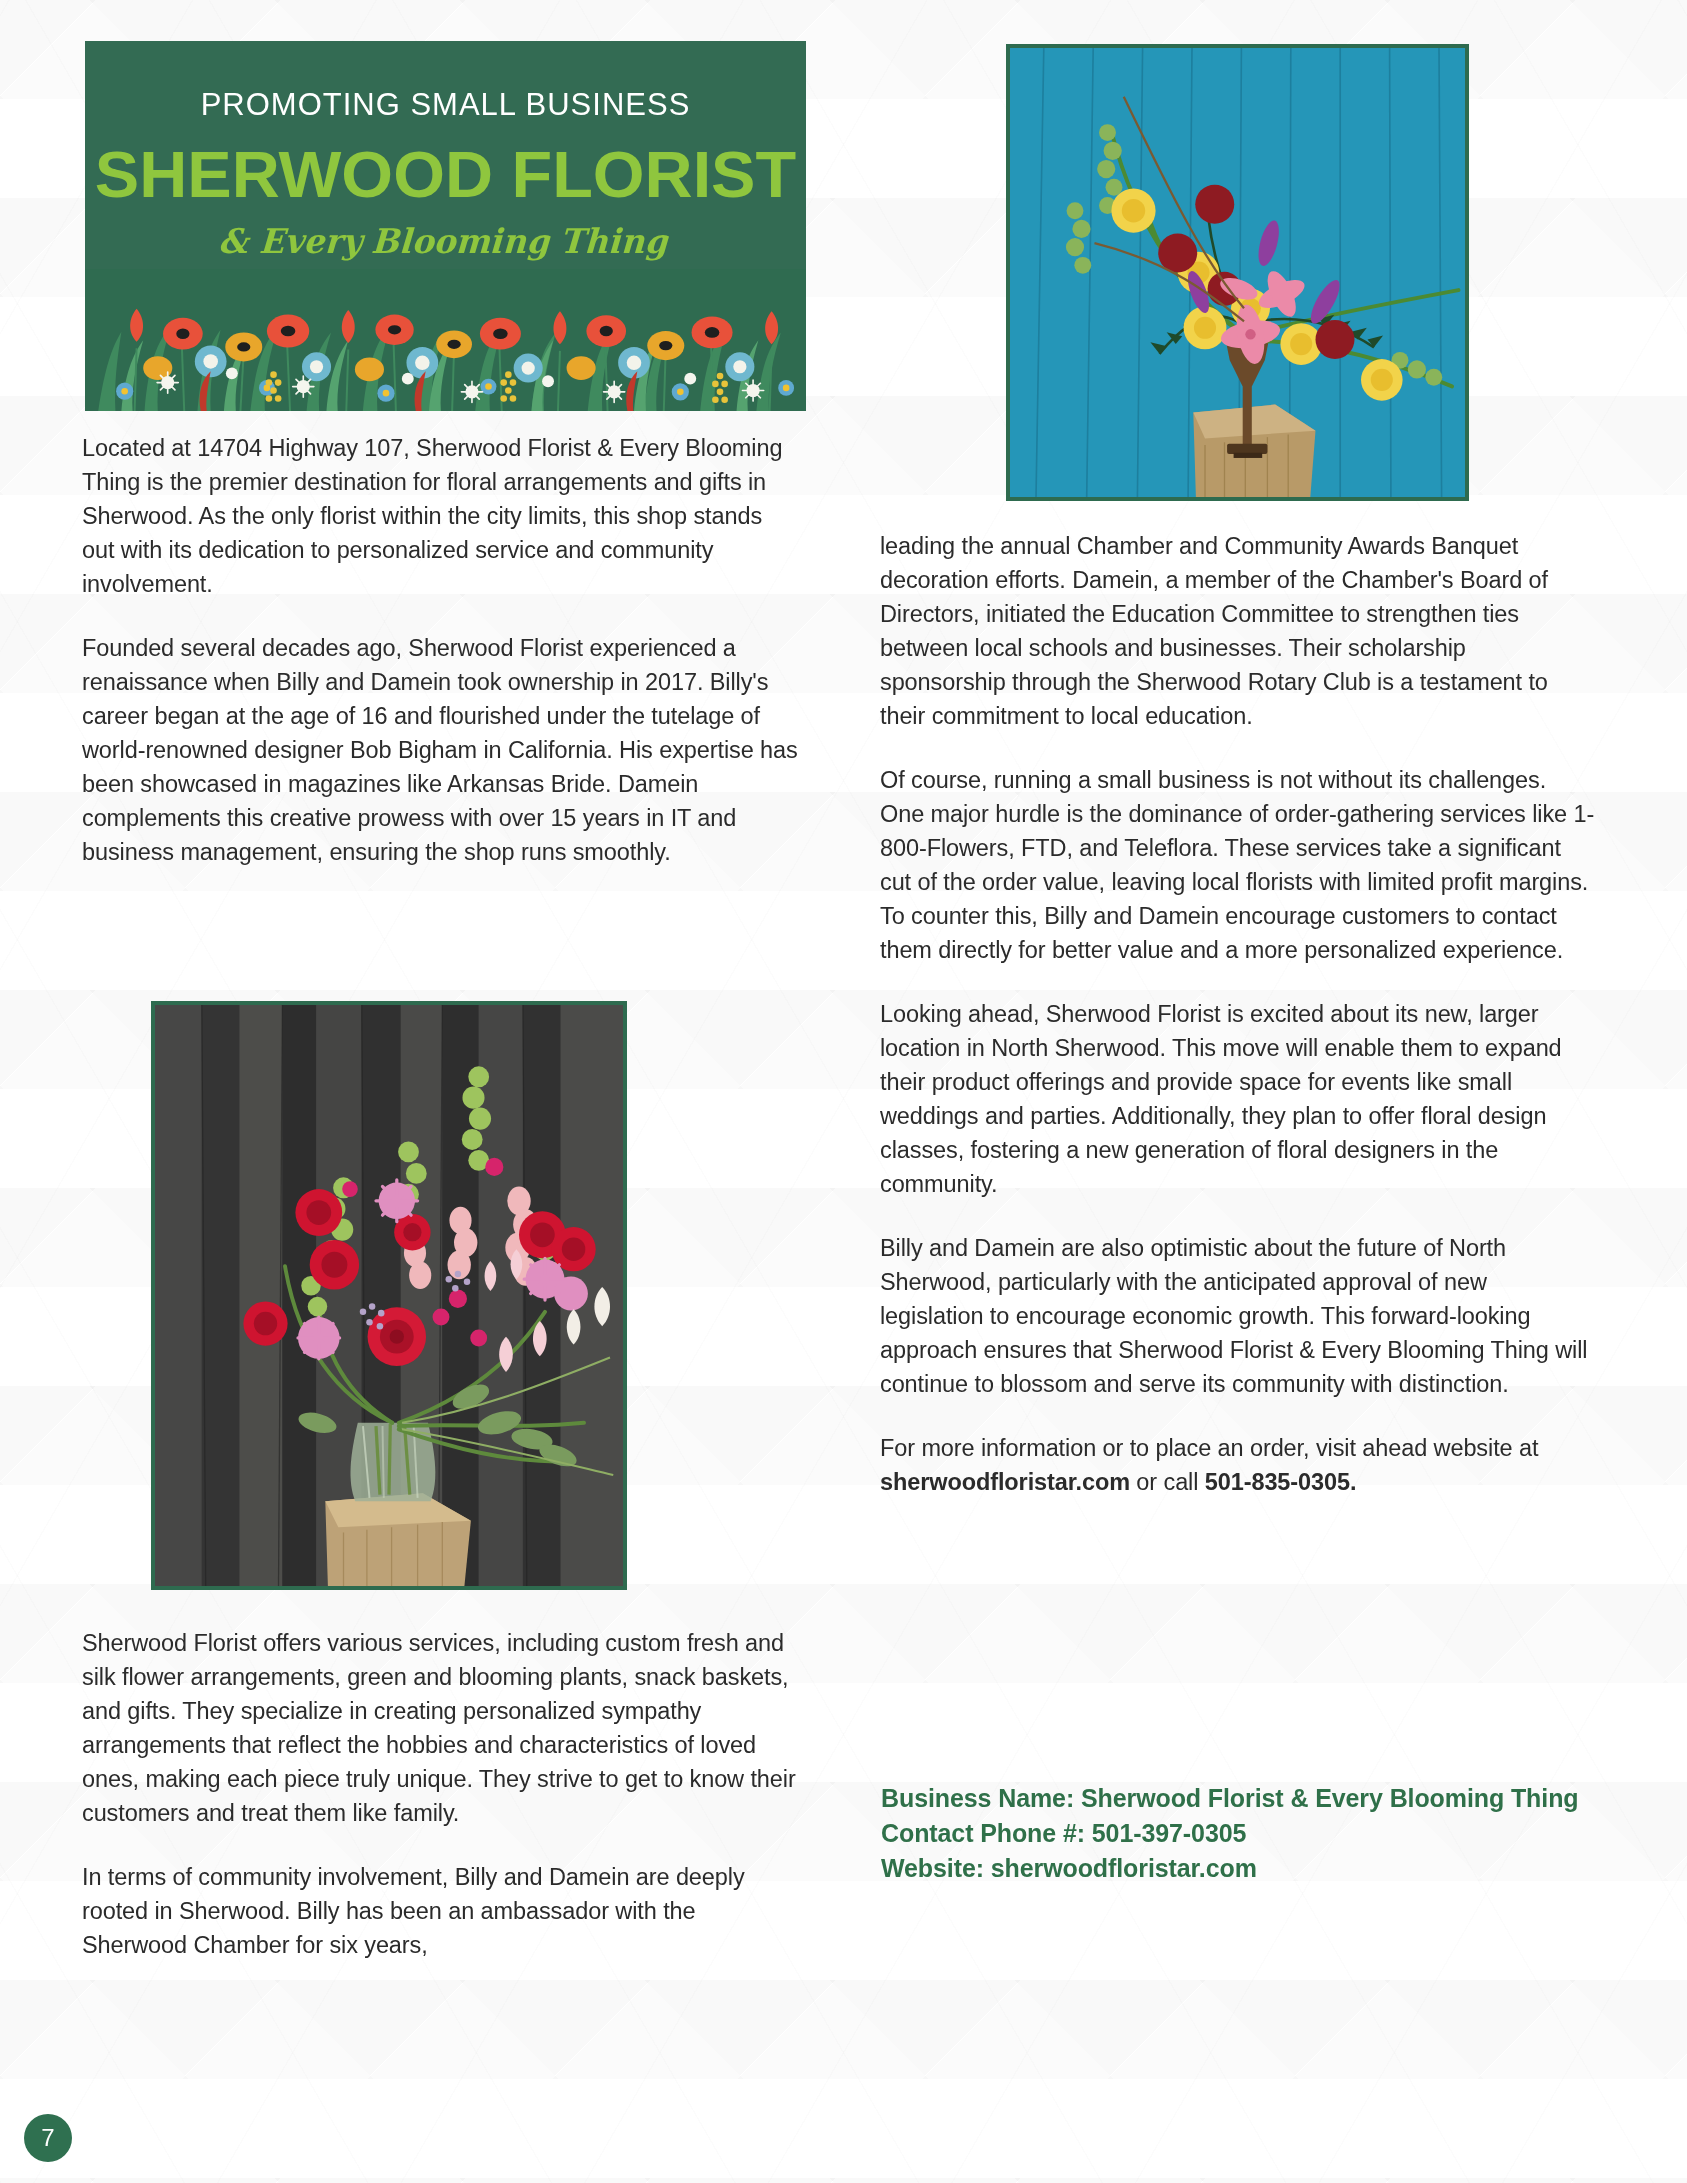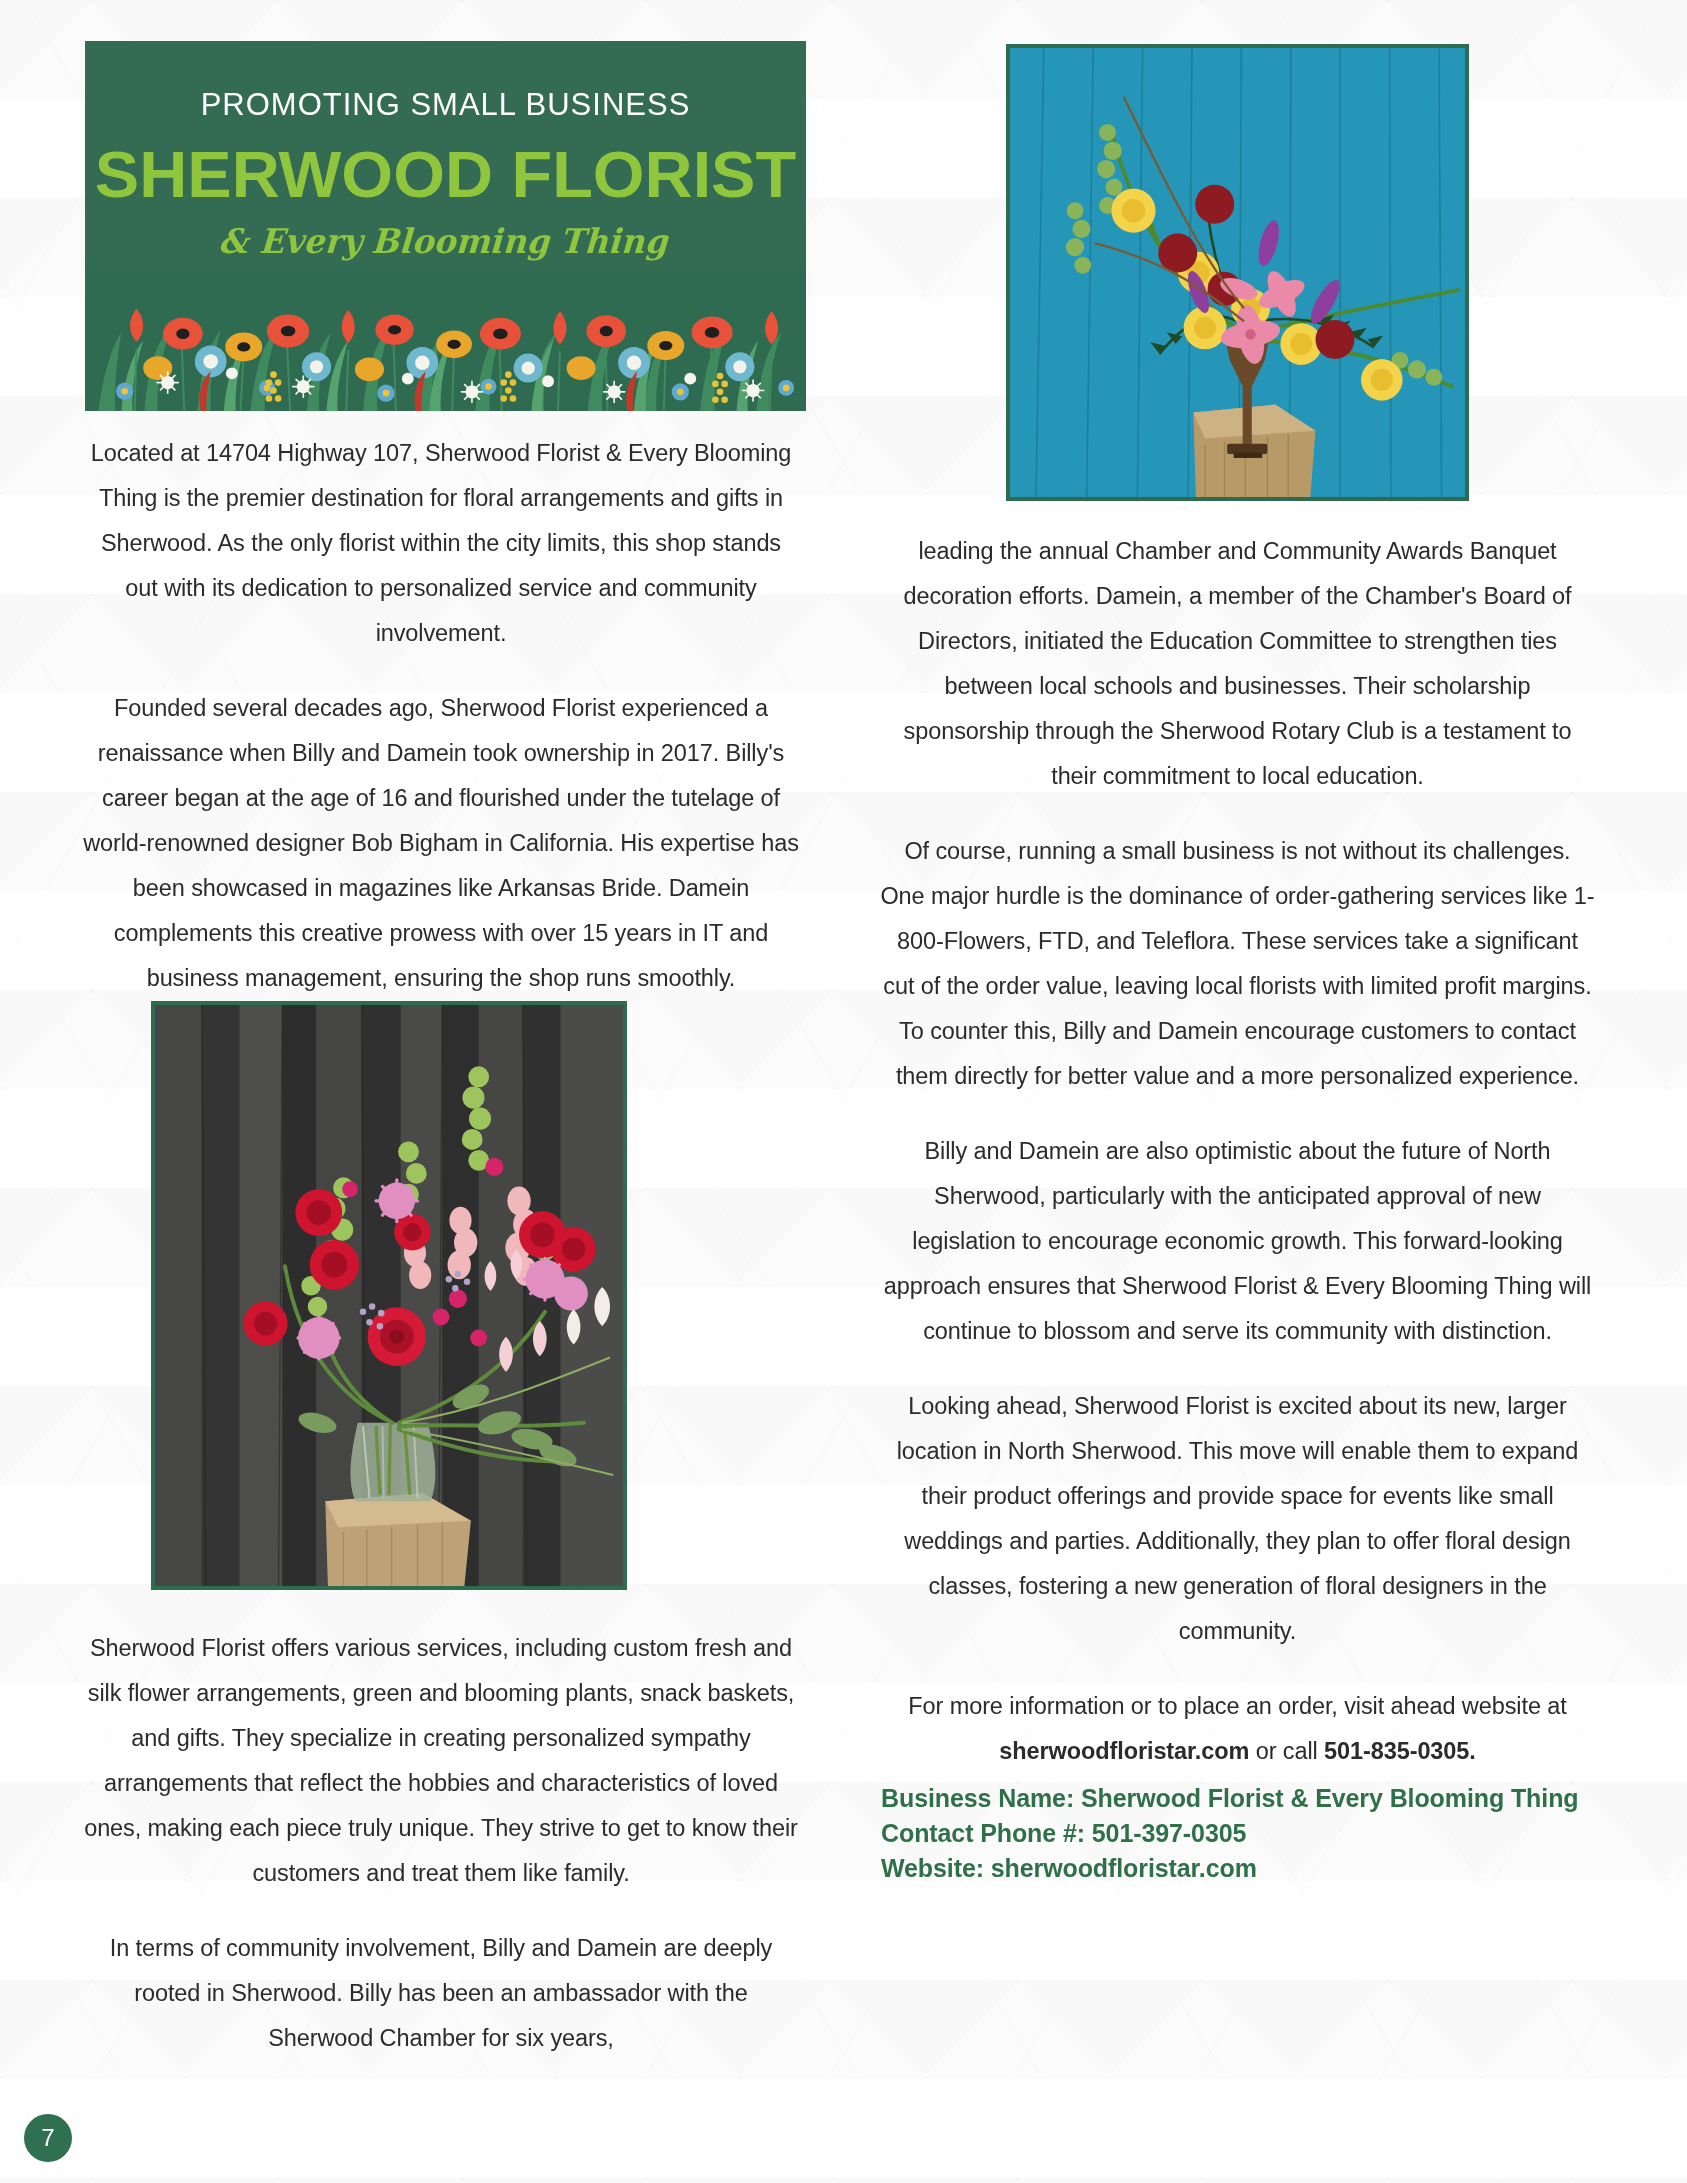--- a/index.html
+++ b/index.html
@@ -118,25 +118,24 @@
   .ph-svg { display: block; width: 100%; height: 100%; }
 
   
   .col {
     position: absolute;
     font-family: "Liberation Sans", sans-serif;
     color: #2b2b2b;
   }
   .col p {
     font-size: 23.5px;
-    line-height: 45px;
+    line-height: 34px;
     letter-spacing: -0.1px;
     margin-bottom: 30px;
     font-weight: 400;
-    text-align: center;
   }
   .col p:last-child { margin-bottom: 0; }
   .col b { font-weight: 700; }
 
   .col-left-top  { left: 82px; top: 431px;  width: 718px; }
   .col-left-bot  { left: 82px; top: 1626px; width: 718px; }
   .col-right-top { left: 880px; top: 529px;  width: 715px; }
 
   
   .contact-block {
@@ -636,22 +635,22 @@
   </div>
 
   <div class="col col-left-bot">
     <p>Sherwood Florist offers various services, including custom fresh and silk flower arrangements, green and blooming plants, snack baskets, and gifts. They specialize in creating personalized sympathy arrangements that reflect the hobbies and characteristics of loved ones, making each piece truly unique. They strive to get to know their customers and treat them like family.</p>
     <p>In terms of community involvement, Billy and Damein are deeply rooted in Sherwood. Billy has been an ambassador with the Sherwood Chamber for six years,</p>
   </div>
 
   <div class="col col-right-top">
     <p>leading the annual Chamber and Community Awards Banquet decoration efforts. Damein, a member of the Chamber's Board of Directors, initiated the Education Committee to strengthen ties between local schools and businesses. Their scholarship sponsorship through the Sherwood Rotary Club is a testament to their commitment to local education.</p>
     <p>Of course, running a small business is not without its challenges. One major hurdle is the dominance of order-gathering services like 1-800-Flowers, FTD, and Teleflora. These services take a significant cut of the order value, leaving local florists with limited profit margins. To counter this, Billy and Damein encourage customers to contact them directly for better value and a more personalized experience.</p>
+    <p>Looking ahead, Sherwood Florist is excited about its new, larger location in North Sherwood. This move will enable them to expand their product offerings and provide space for events like small weddings and parties. Additionally, they plan to offer floral design classes, fostering a new generation of floral designers in the community.</p>
     <p>Billy and Damein are also optimistic about the future of North Sherwood, particularly with the anticipated approval of new legislation to encourage economic growth. This forward-looking approach ensures that Sherwood Florist &amp; Every Blooming Thing will continue to blossom and serve its community with distinction.</p>
-    <p>Looking ahead, Sherwood Florist is excited about its new, larger location in North Sherwood. This move will enable them to expand their product offerings and provide space for events like small weddings and parties. Additionally, they plan to offer floral design classes, fostering a new generation of floral designers in the community.</p>
     <p><span>For more information or to place an order, visit ahead website at </span><b>sherwoodfloristar.com</b><span> or call </span><b>501-835-0305.</b></p>
   </div>
 
   <div class="contact-block">
     <div>Business Name: Sherwood Florist &amp; Every Blooming Thing</div>
     <div>Contact Phone #: 501-397-0305</div>
     <div>Website: sherwoodfloristar.com</div>
   </div>
 
   <div class="page-badge">7</div>

